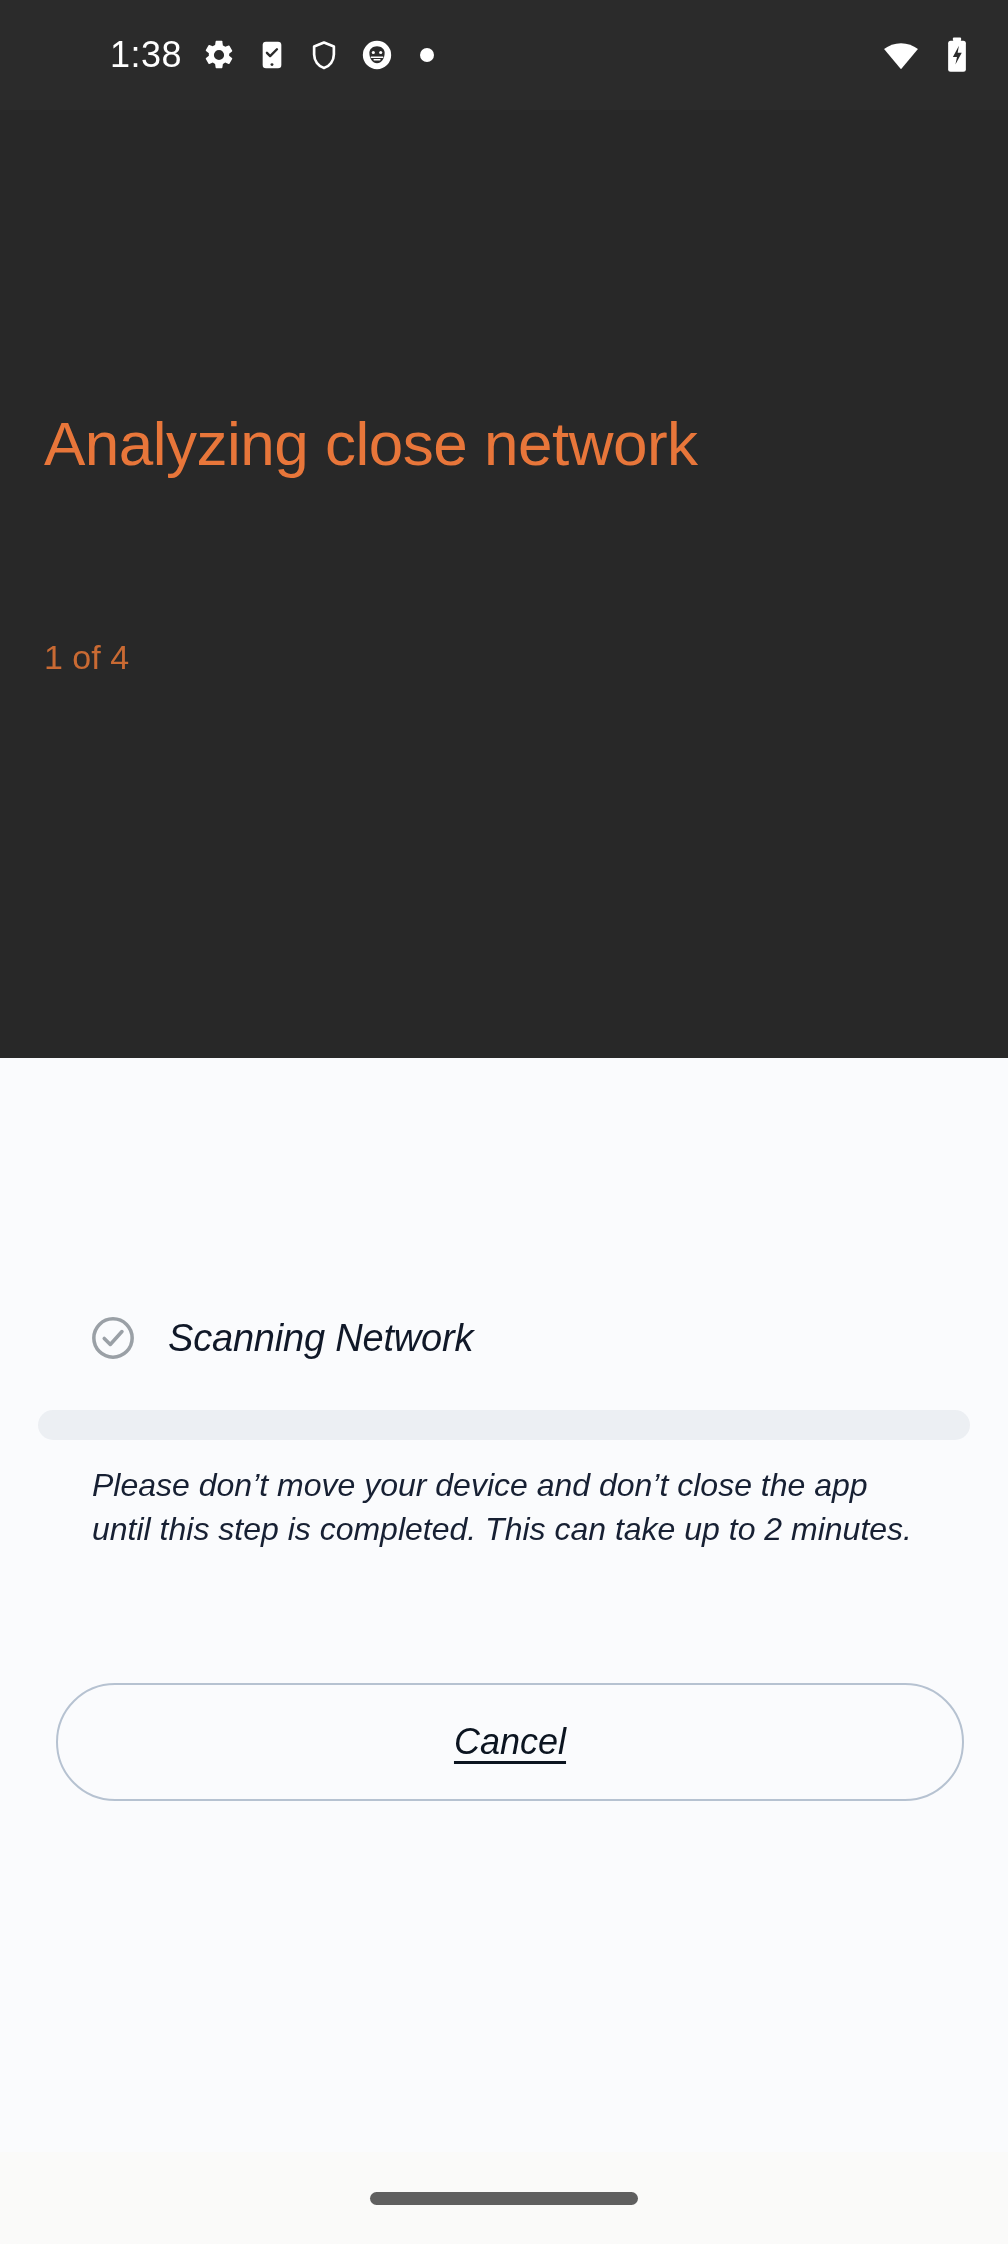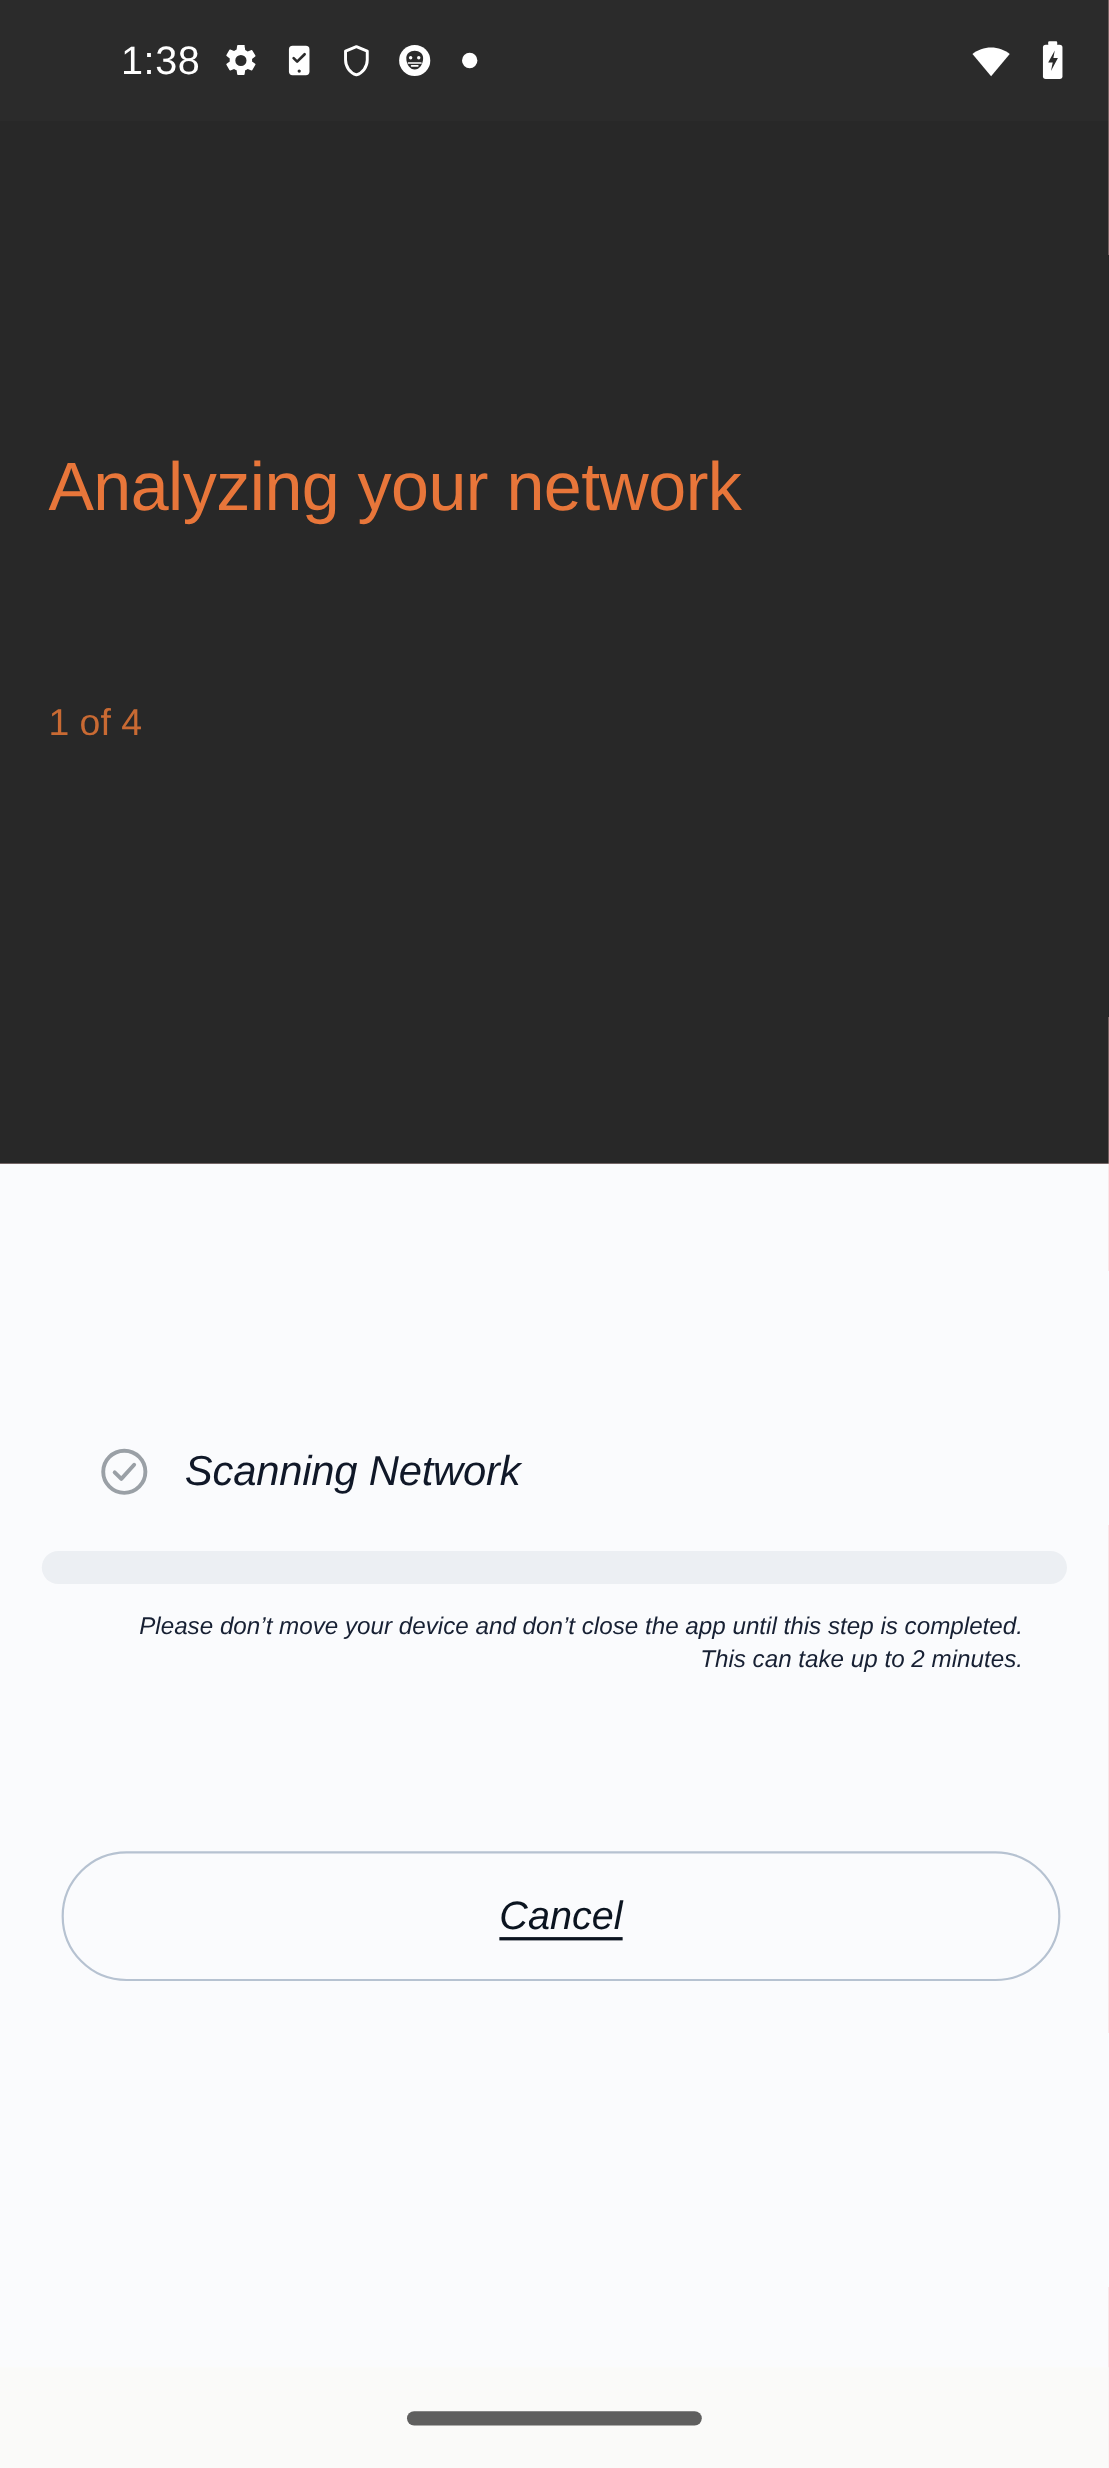--- a/index.html
+++ b/index.html
@@ -6,22 +6,21 @@
   html, body {
     width:1008px; height:2244px;
     background:#fafbfd;
     font-family:"Liberation Sans", sans-serif;
     overflow:hidden;
   }
   #screen {
     position:relative;
     width:1008px; height:2244px;
     display:flex; flex-direction:column;
-    background:#fca5a5;
-    text-align:right;
+    background:#84cc16;
   }
 
   
   .statusbar {
     height:110px;
     background:#2b2b2b;
     display:flex; align-items:center;
     padding:0 36px 0 110px;
     flex:0 0 auto;
   }
@@ -97,21 +96,21 @@
     border-radius:15px;
     background:#eceff3;
   }
   .progress-fill {
     height:100%; border-radius:15px; background:#e8763a; width:0%;
   }
   .panel-body {
     position:absolute;
     left:92px; right:78px; top:405px;
     color:#172033;
-    font-size:22px;
+    font-size:32px;
     line-height:1.38;
     font-weight:400;
   }
   .cancel-btn {
     position:absolute;
     left:56px; right:44px; top:625px;
     height:118px;
     border-radius:59px;
     border:2px solid #b6c2d1;
     background:transparent;
@@ -189,21 +188,21 @@
           <rect x="5.4" y="1" width="5.2" height="2.2" rx="0.6"></rect>
           <rect x="2.4" y="3" width="11.2" height="19.6" rx="1.6"></rect>
           <path d="M9.2 6.2 5.4 13.2h2.6l-1 4.8 4-7.4H8.4l0.8-4.4z" fill="#2b2b2b"></path>
         </svg>
       </span>
     </div>
   </div>
 
 
   <div class="hero">
-    <div class="hero-title">Analyzing your network</div>
+    <div class="hero-title">Analyzing close network</div>
     <div class="hero-step">1 of 4</div>
   </div>
 
   <div class="panel">
 
     <div class="step-head">
       <span>
         <svg class="check-icon" viewBox="0 0 24 24" fill="none" stroke="#9aa0a6" stroke-width="1.7">
           <circle cx="12" cy="12" r="9.2"></circle>
           <path d="M7.8 12.2l2.9 2.9 5.6-6.2" stroke-linecap="round" stroke-linejoin="round"></path>

